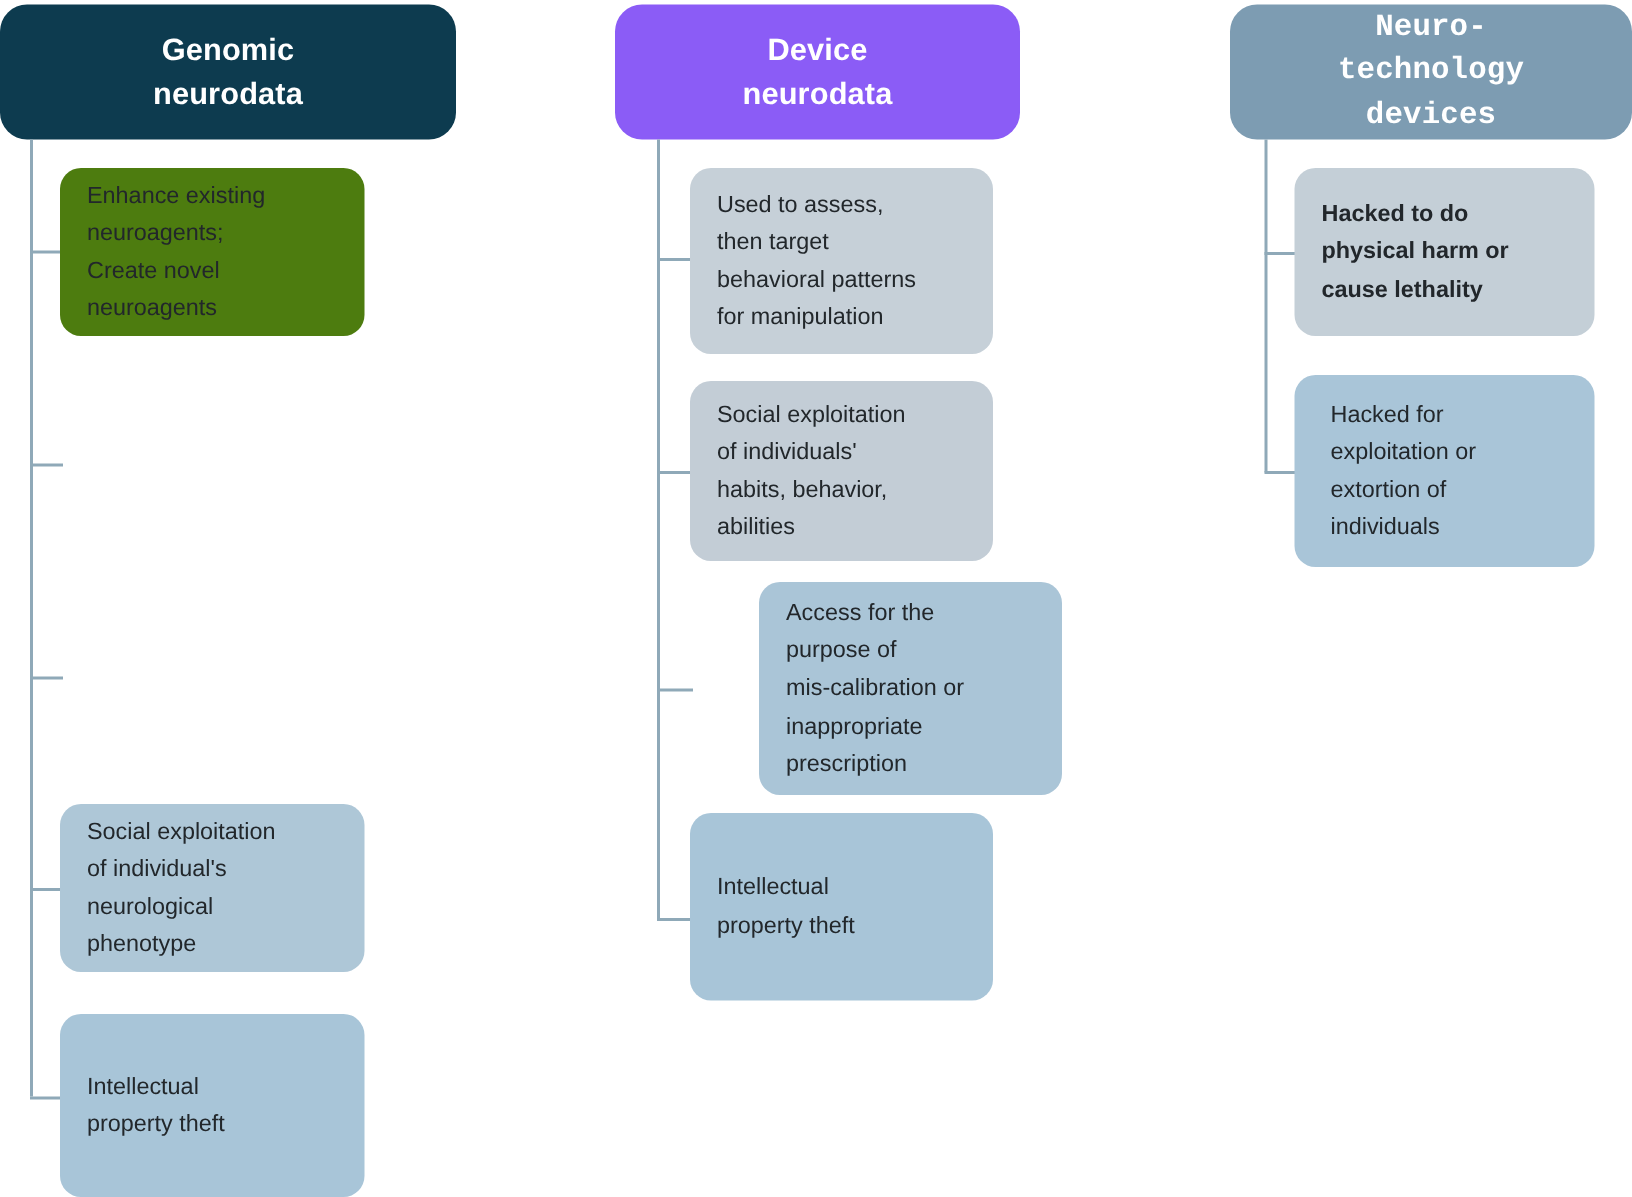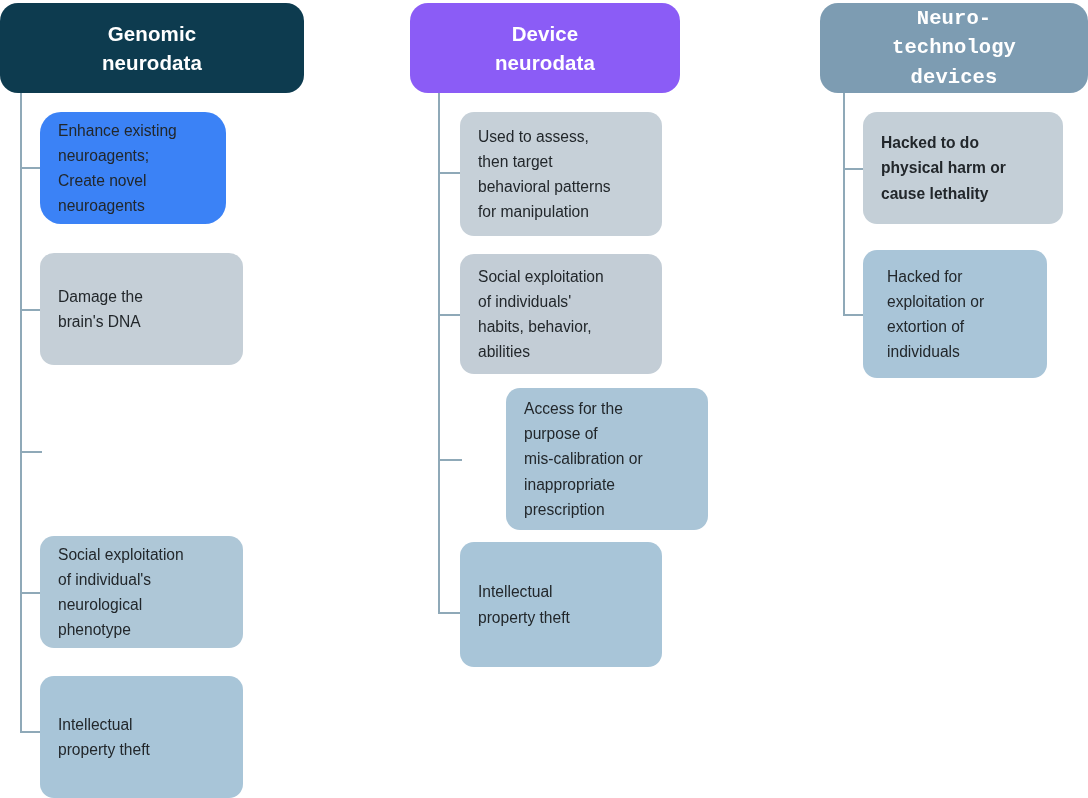--- a/index.html
+++ b/index.html
@@ -76,32 +76,28 @@
 <div class="canvas">
 
   <div class="header-node" style="left:0px; top:3px; width:304px; height:90px; background:#0d3b4f;">
     <span style="white-space:pre-line;">Genomic
 neurodata</span>
   </div>
 
   <div class="vline" style="left:20px; top:93px; height:638px;"></div>
 
   <div class="hstub" style="left:20px; top:167px; width:22px;"></div>
-  <div class="leaf-node" style="left:40px; top:112px; width:186px; height:112px; background:#3b82f6;border-radius:21px;">
+  <div class="leaf-node" style="left:40px; top:112px; width:203px; height:112px; background:#4d7c0f;">
     <span class="leaf-text">Enhance existing
 neuroagents;
 Create novel
 neuroagents</span>
   </div>
 
   <div class="hstub" style="left:20px; top:309px; width:22px;"></div>
-  <div class="leaf-node" style="left:40px; top:253px; width:203px; height:112px; background:#c5cfd7;">
-    <span class="leaf-text">Damage the
-brain's DNA</span>
-  </div>
 
   <div class="hstub" style="left:20px; top:451px; width:22px;"></div>
 
   <div class="hstub" style="left:20px; top:592px; width:22px;"></div>
   <div class="leaf-node" style="left:40px; top:536px; width:203px; height:112px; background:#aec7d7;">
     <span class="leaf-text">Social exploitation
 of individual's
 neurological
 phenotype</span>
   </div>
@@ -159,20 +155,20 @@
   <div class="vline" style="left:843px; top:93px; height:222px;"></div>
 
   <div class="hstub" style="left:843px; top:168px; width:22px;"></div>
   <div class="leaf-node" style="left:863px; top:112px; width:200px; height:112px; background:#c4cfd7;font-weight:bold;">
     <span class="leaf-text">Hacked to do
 physical harm or
 cause lethality</span>
   </div>
 
   <div class="hstub" style="left:843px; top:314px; width:22px;"></div>
-  <div class="leaf-node" style="left:863px; top:250px; width:184px; height:128px; background:#a9c5d8;padding-left:24px;">
+  <div class="leaf-node" style="left:863px; top:250px; width:200px; height:128px; background:#a9c5d8;padding-left:24px;">
     <span class="leaf-text">Hacked for
 exploitation or
 extortion of
 individuals</span>
   </div>
 
 </div>
 
 </body></html>

